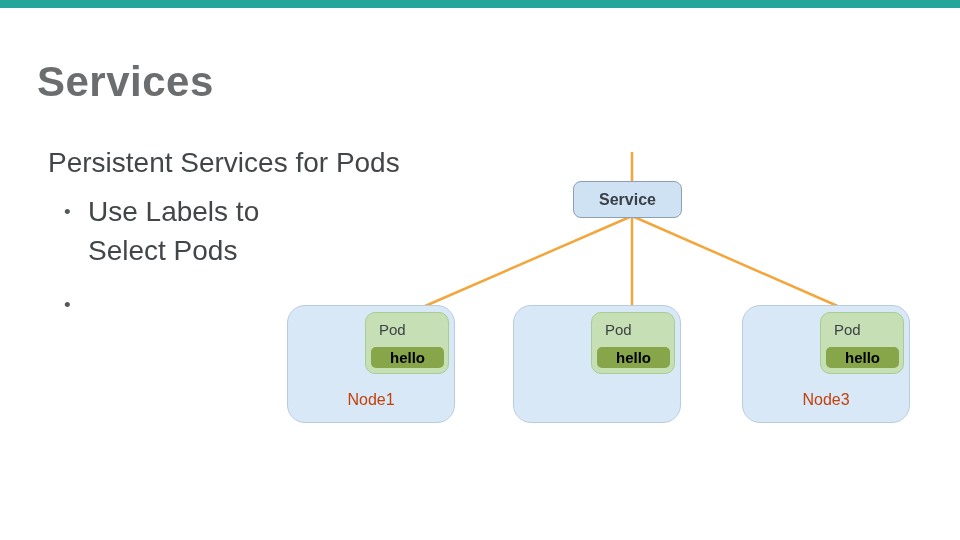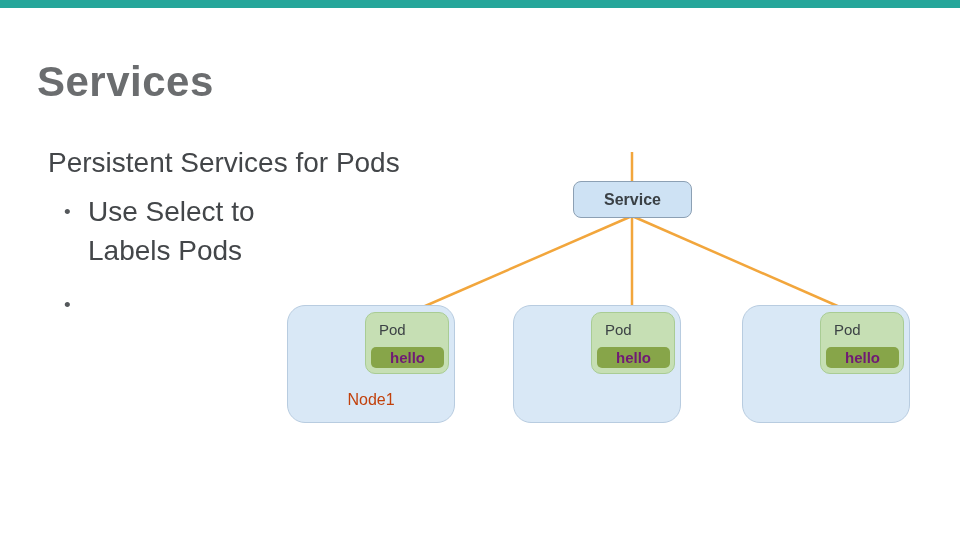--- a/index.html
+++ b/index.html
@@ -32,21 +32,21 @@
   .bullet-1 { top:192px; }
   .bullet-2 { top:285px; }
   .bullet .marker {
     width:24px; flex:0 0 24px; font-size:19px; color:#54585B;
     line-height:39px;
   }
 
   .connectors { position:absolute; left:0; top:0; }
 
   .service-box {
-    position:absolute; left:573px; top:181px; width:119px; height:37px;
+    position:absolute; left:573px; top:181px; width:109px; height:37px;
     box-sizing:border-box;
     background:#CEE2F4; border:1.5px solid #8CA0B4; border-radius:8px;
     display:flex; align-items:center; justify-content:center;
     font-size:16px; font-weight:bold; color:#3A4045;
   }
 
   .node {
     position:absolute; top:305px; width:168px; height:118px;
     box-sizing:border-box;
     background:#D9E8F6; border:1px solid #B8CCE0; border-radius:18px;padding-left:43px;
@@ -65,37 +65,37 @@
     background:#C6DFB4; border:1px solid #A9CC94; border-radius:10px;
   }
   .pod-label {
     position:absolute; left:13px; top:8px;
     font-size:15px; color:#3C4245;
   }
   .pod-badge {
     position:absolute; left:5px; top:34px; width:73px; height:21px;
     background:#87A549; border-radius:5px;
     display:flex; align-items:center; justify-content:center;
-    font-size:15px; font-weight:bold; color:#701a75;
+    font-size:15px; font-weight:bold; color:#000000;
   }
 </style>
 </head>
 <body>
 
 <div class="slide">
 
   <div class="top-bar"></div>
 
   <h1 class="title">Services</h1>
 
   <div class="subtitle">Persistent Services for Pods</div>
 
   <div class="bullet bullet-1">
     <span class="marker">•</span>
-    <span class="bullet-text"><span>Use Select to</span><br><span>Labels Pods</span></span>
+    <span class="bullet-text"><span>Use Labels to</span><br><span>Select Pods</span></span>
   </div>
 
   <div class="bullet bullet-2">
     <span class="marker">•</span>
   </div>
 
   <svg class="connectors" width="960" height="540" viewBox="0 0 960 540">
     <line x1="632" y1="152" x2="632" y2="182" stroke="#F2A63C" stroke-width="2.5"></line>
     <line x1="632" y1="216" x2="409" y2="313" stroke="#F2A63C" stroke-width="2.5"></line>
     <line x1="632" y1="216" x2="632" y2="313" stroke="#F2A63C" stroke-width="2.5"></line>
@@ -119,15 +119,16 @@
       <div class="pod-label">Pod</div>
       <div class="pod-badge">hello</div>
     </div>
   </div>
 
   <div class="node node-3">
     <div class="pod">
       <div class="pod-label">Pod</div>
       <div class="pod-badge">hello</div>
     </div>
+    <div class="node-label">Node3</div>
   </div>
 
 </div>
 
 </body></html>

